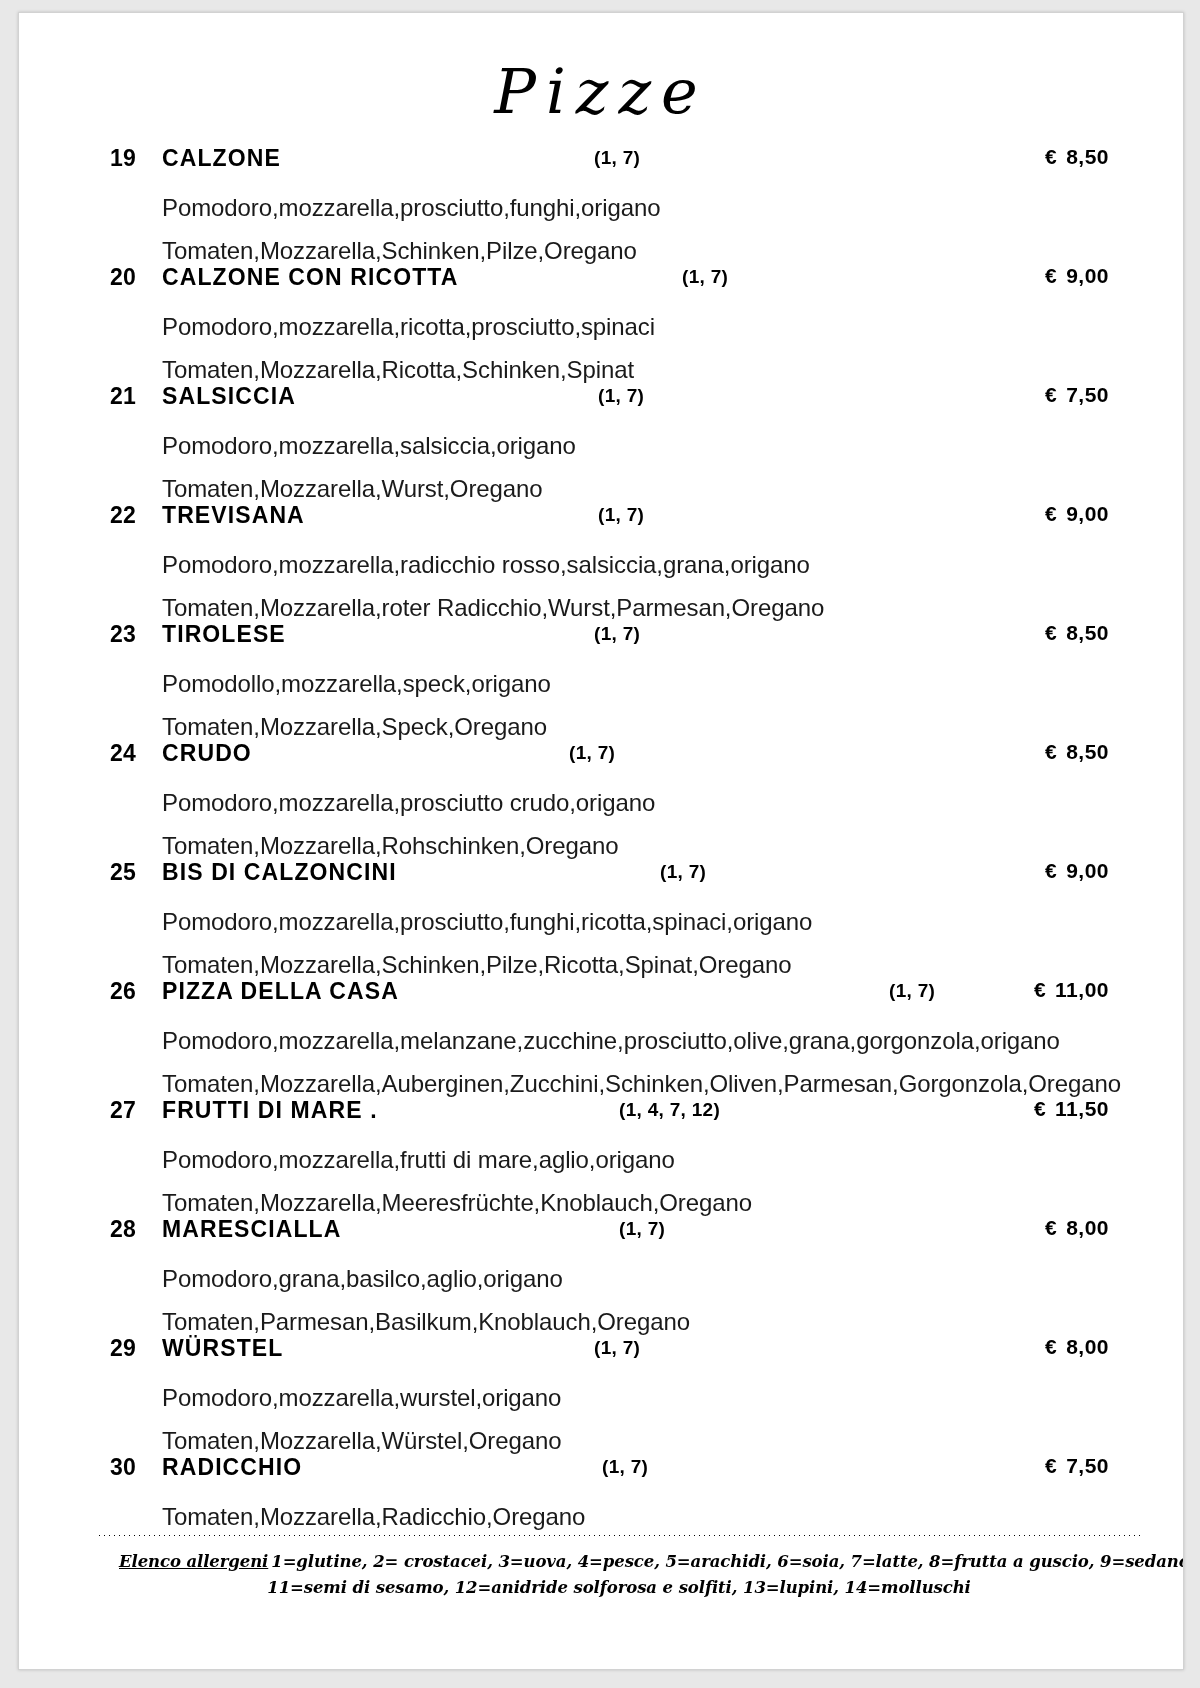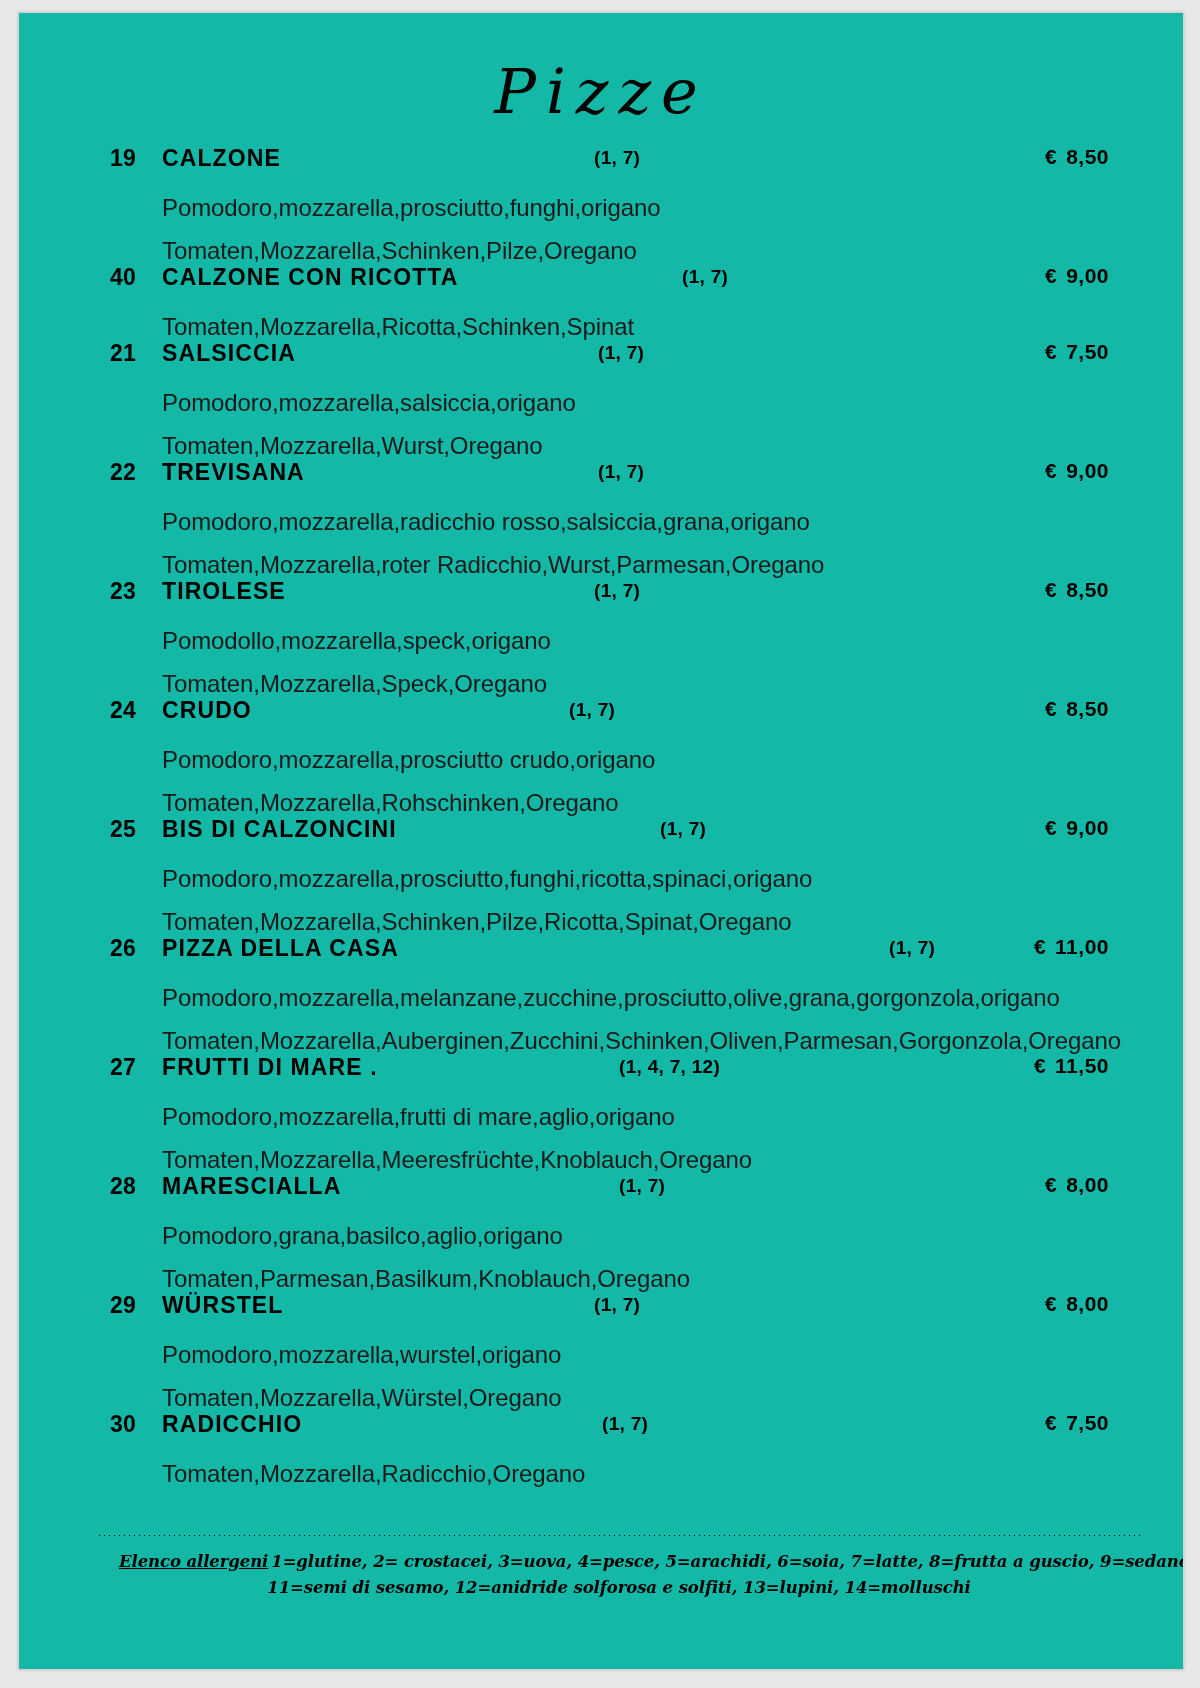--- a/index.html
+++ b/index.html
@@ -14,21 +14,21 @@
     overflow: hidden;
   }
 
   
   #page-sheet {
     position: absolute;
     left: 18px;
     top: 12px;
     width: 1166px;
     height: 1658px;
-    background: #14b8a6;
+    background: #ffffff;
     border: 1px solid #d2d2d2;
     box-shadow: 0 0 3px rgba(0,0,0,0.18);
     box-sizing: border-box;
     overflow: hidden;
   }
 
   
   #menu-title {
     position: absolute;
     left: 0;
@@ -176,26 +176,27 @@
           <div class="item-allergens" style="left: 500px;">(1, 7)</div>
           <div class="item-price"><span class="price-symbol">€</span><span>8,50</span></div>
         </div>
         <div class="item-desc">
           <div class="desc-line">Pomodoro,mozzarella,prosciutto,funghi,origano</div>
           <div class="desc-line">Tomaten,Mozzarella,Schinken,Pilze,Oregano</div>
         </div>
       </div>
       <div class="menu-item">
         <div class="item-head">
-          <div class="item-number">40</div>
+          <div class="item-number">20</div>
           <div class="item-name">CALZONE CON RICOTTA</div>
           <div class="item-allergens" style="left: 588px;">(1, 7)</div>
           <div class="item-price"><span class="price-symbol">€</span><span>9,00</span></div>
         </div>
         <div class="item-desc">
+          <div class="desc-line">Pomodoro,mozzarella,ricotta,prosciutto,spinaci</div>
           <div class="desc-line">Tomaten,Mozzarella,Ricotta,Schinken,Spinat</div>
         </div>
       </div>
       <div class="menu-item">
         <div class="item-head">
           <div class="item-number">21</div>
           <div class="item-name">SALSICCIA</div>
           <div class="item-allergens" style="left: 504px;">(1, 7)</div>
           <div class="item-price"><span class="price-symbol">€</span><span>7,50</span></div>
         </div>

